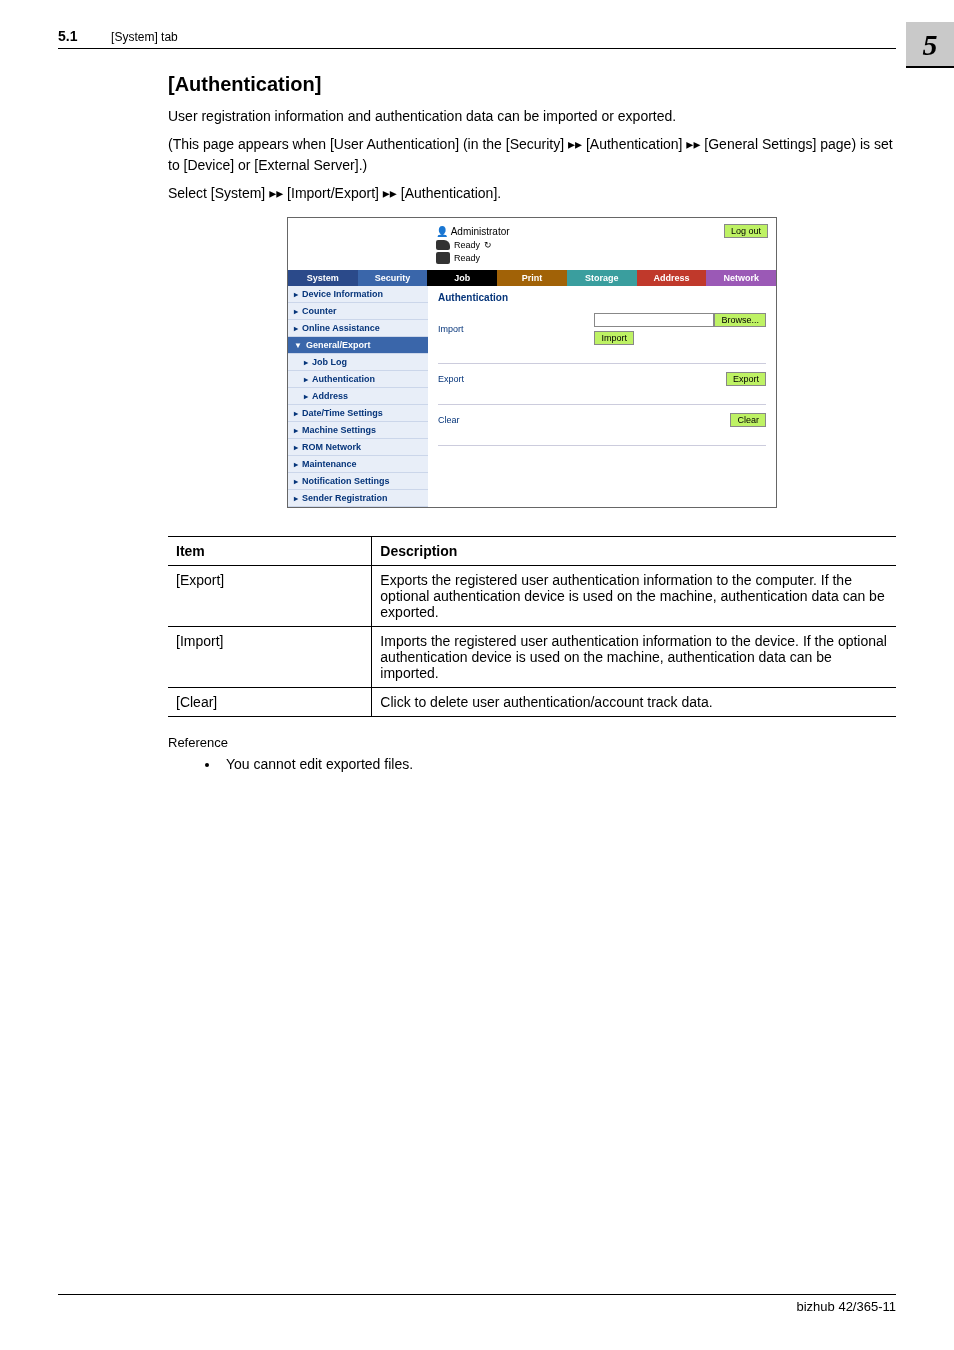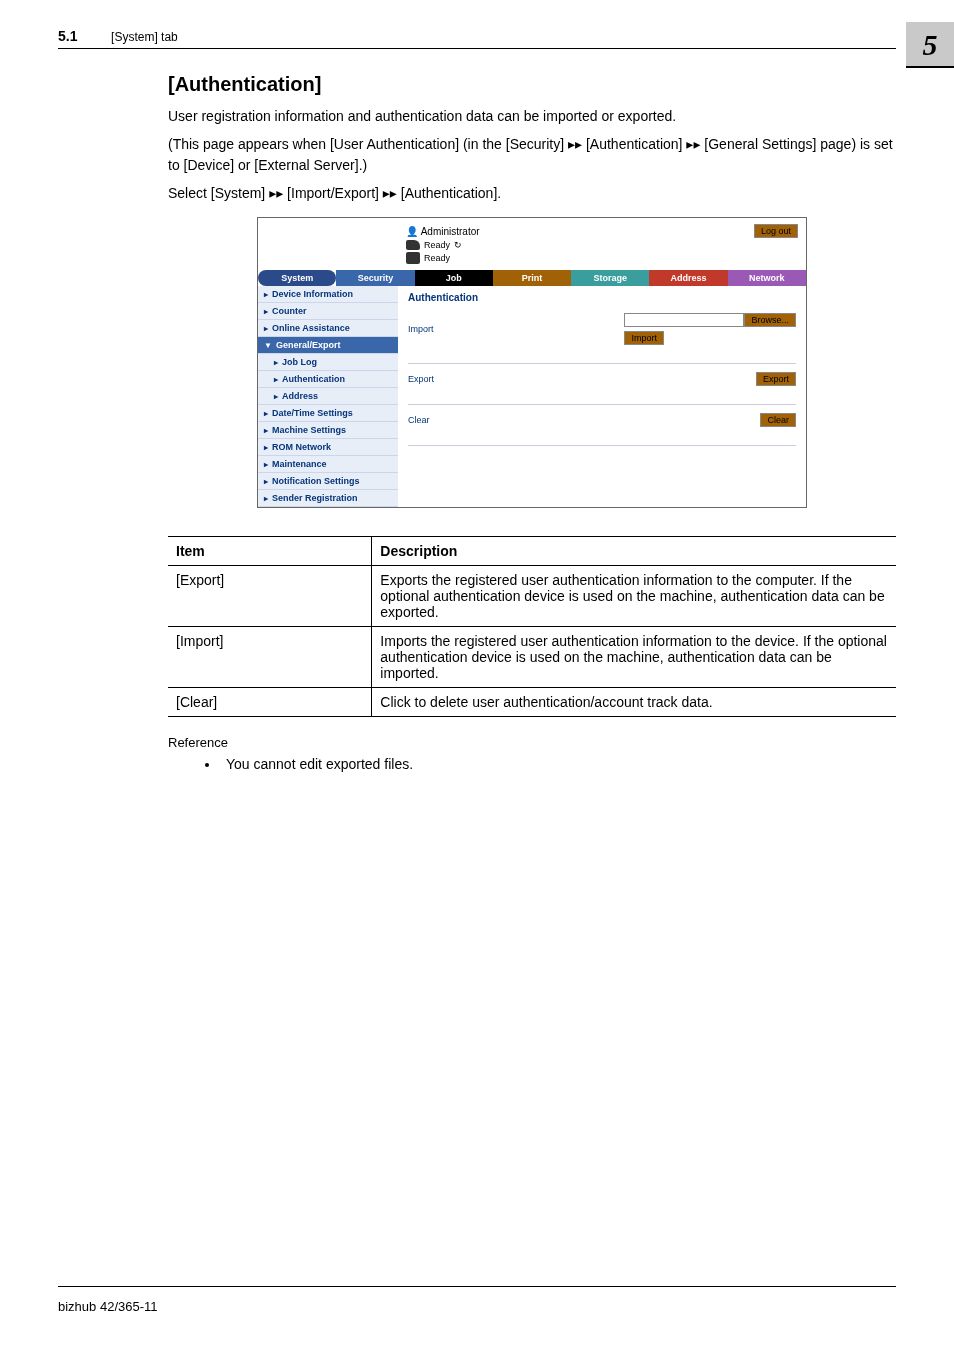--- a/index.html
+++ b/index.html
@@ -33,52 +33,52 @@
     border-bottom: 2px solid #000;
   }
 
   .content { margin-left: 110px; margin-top: 24px; }
   h2.title { font-size: 20px; font-weight: bold; margin: 0 0 10px 0; }
   p.body { margin: 0 0 8px 0; line-height: 1.45; font-size: 14px; }
   .arrows { font-family: Arial; }
 
   
   .ui-shot {
-    width: 550px;
+    width: 490px;
     margin: 14px auto 28px auto;
     border: 1px solid #666;
     background: #fff;
     font-size: 9px;
     color: #000;
   }
   .ui-top {
     display: flex; justify-content: flex-end; align-items: center;
     padding: 6px 8px 2px 8px;
   }
   .ui-top .admin { margin-right: auto; margin-left: 140px; font-size: 10px; }
   .ui-btn {
-    border: 1px solid #888; background: #a16207;
+    border: 1px solid #888; background: #bef264;
     padding: 1px 6px; font-size: 9px;
   }
   .ui-status { padding: 0 8px 4px 148px; }
   .status-line { display:flex; align-items:center; gap:4px; font-size:9px; margin-bottom:2px;}
   .status-line:last-child .refresh { margin-left:auto; border:1px solid #888; width:14px; height:14px; font-size:10px; text-align:center; line-height:12px;}
   .status-dark { width:14px; height:10px; background:#333; border-radius:2px 6px 2px 2px; }
   .status-printer { width:14px; height:12px; background:#333; border-radius:2px; }
 
   .ui-body { display:flex; }
   .ui-nav { width: 140px; }
   .ui-tabs { flex:1; }
 
   .tabrow { display:flex; }
   .tab {
     flex:1; text-align:center; color:#fff; font-size:9px;
     padding: 3px 0; font-weight:bold;
   }
-  .tab.blue   { background:#2b4a8a;border-radius:8px; }
+  .tab.blue   { background:#2b4a8a; }
   .tab.dblue  { background:#3a66aa; }
   .tab.green  { background:#000000; }
   .tab.orange { background:#a16207; }
   .tab.teal   { background:#3a9e9e; }
   .tab.red    { background:#c0392b; }
   .tab.purple { background:#9b59b6; }
 
   .nav-item {
     background:#e8eef8; color:#06357a; font-weight:bold;
     padding:3px 6px; border-bottom:1px solid #cbd6ea; font-size:9px;
@@ -114,23 +114,23 @@
 
   .reference { margin-top: 18px; font-size: 13px; }
   .reference ul { margin: 6px 0 0 0; padding-left: 52px; }
   .reference li { padding-left: 6px; font-size:14px;}
 
   
   .footer {
     position: absolute;
     left: 58px; right: 58px; bottom: 36px;
     border-top: 1px solid #000;
-    padding-top: 12px;
+    padding-top: 4px;
     font-size: 13px;
-    display: flex; justify-content: flex-start;
+    display: flex; justify-content: flex-end;
   }
 </style>
 </head>
 <body>
 
 <div class="chapter-badge">5</div>
 
 <div class="page">
   <div class="header-row">
     <span class="section-num">5.1</span>

